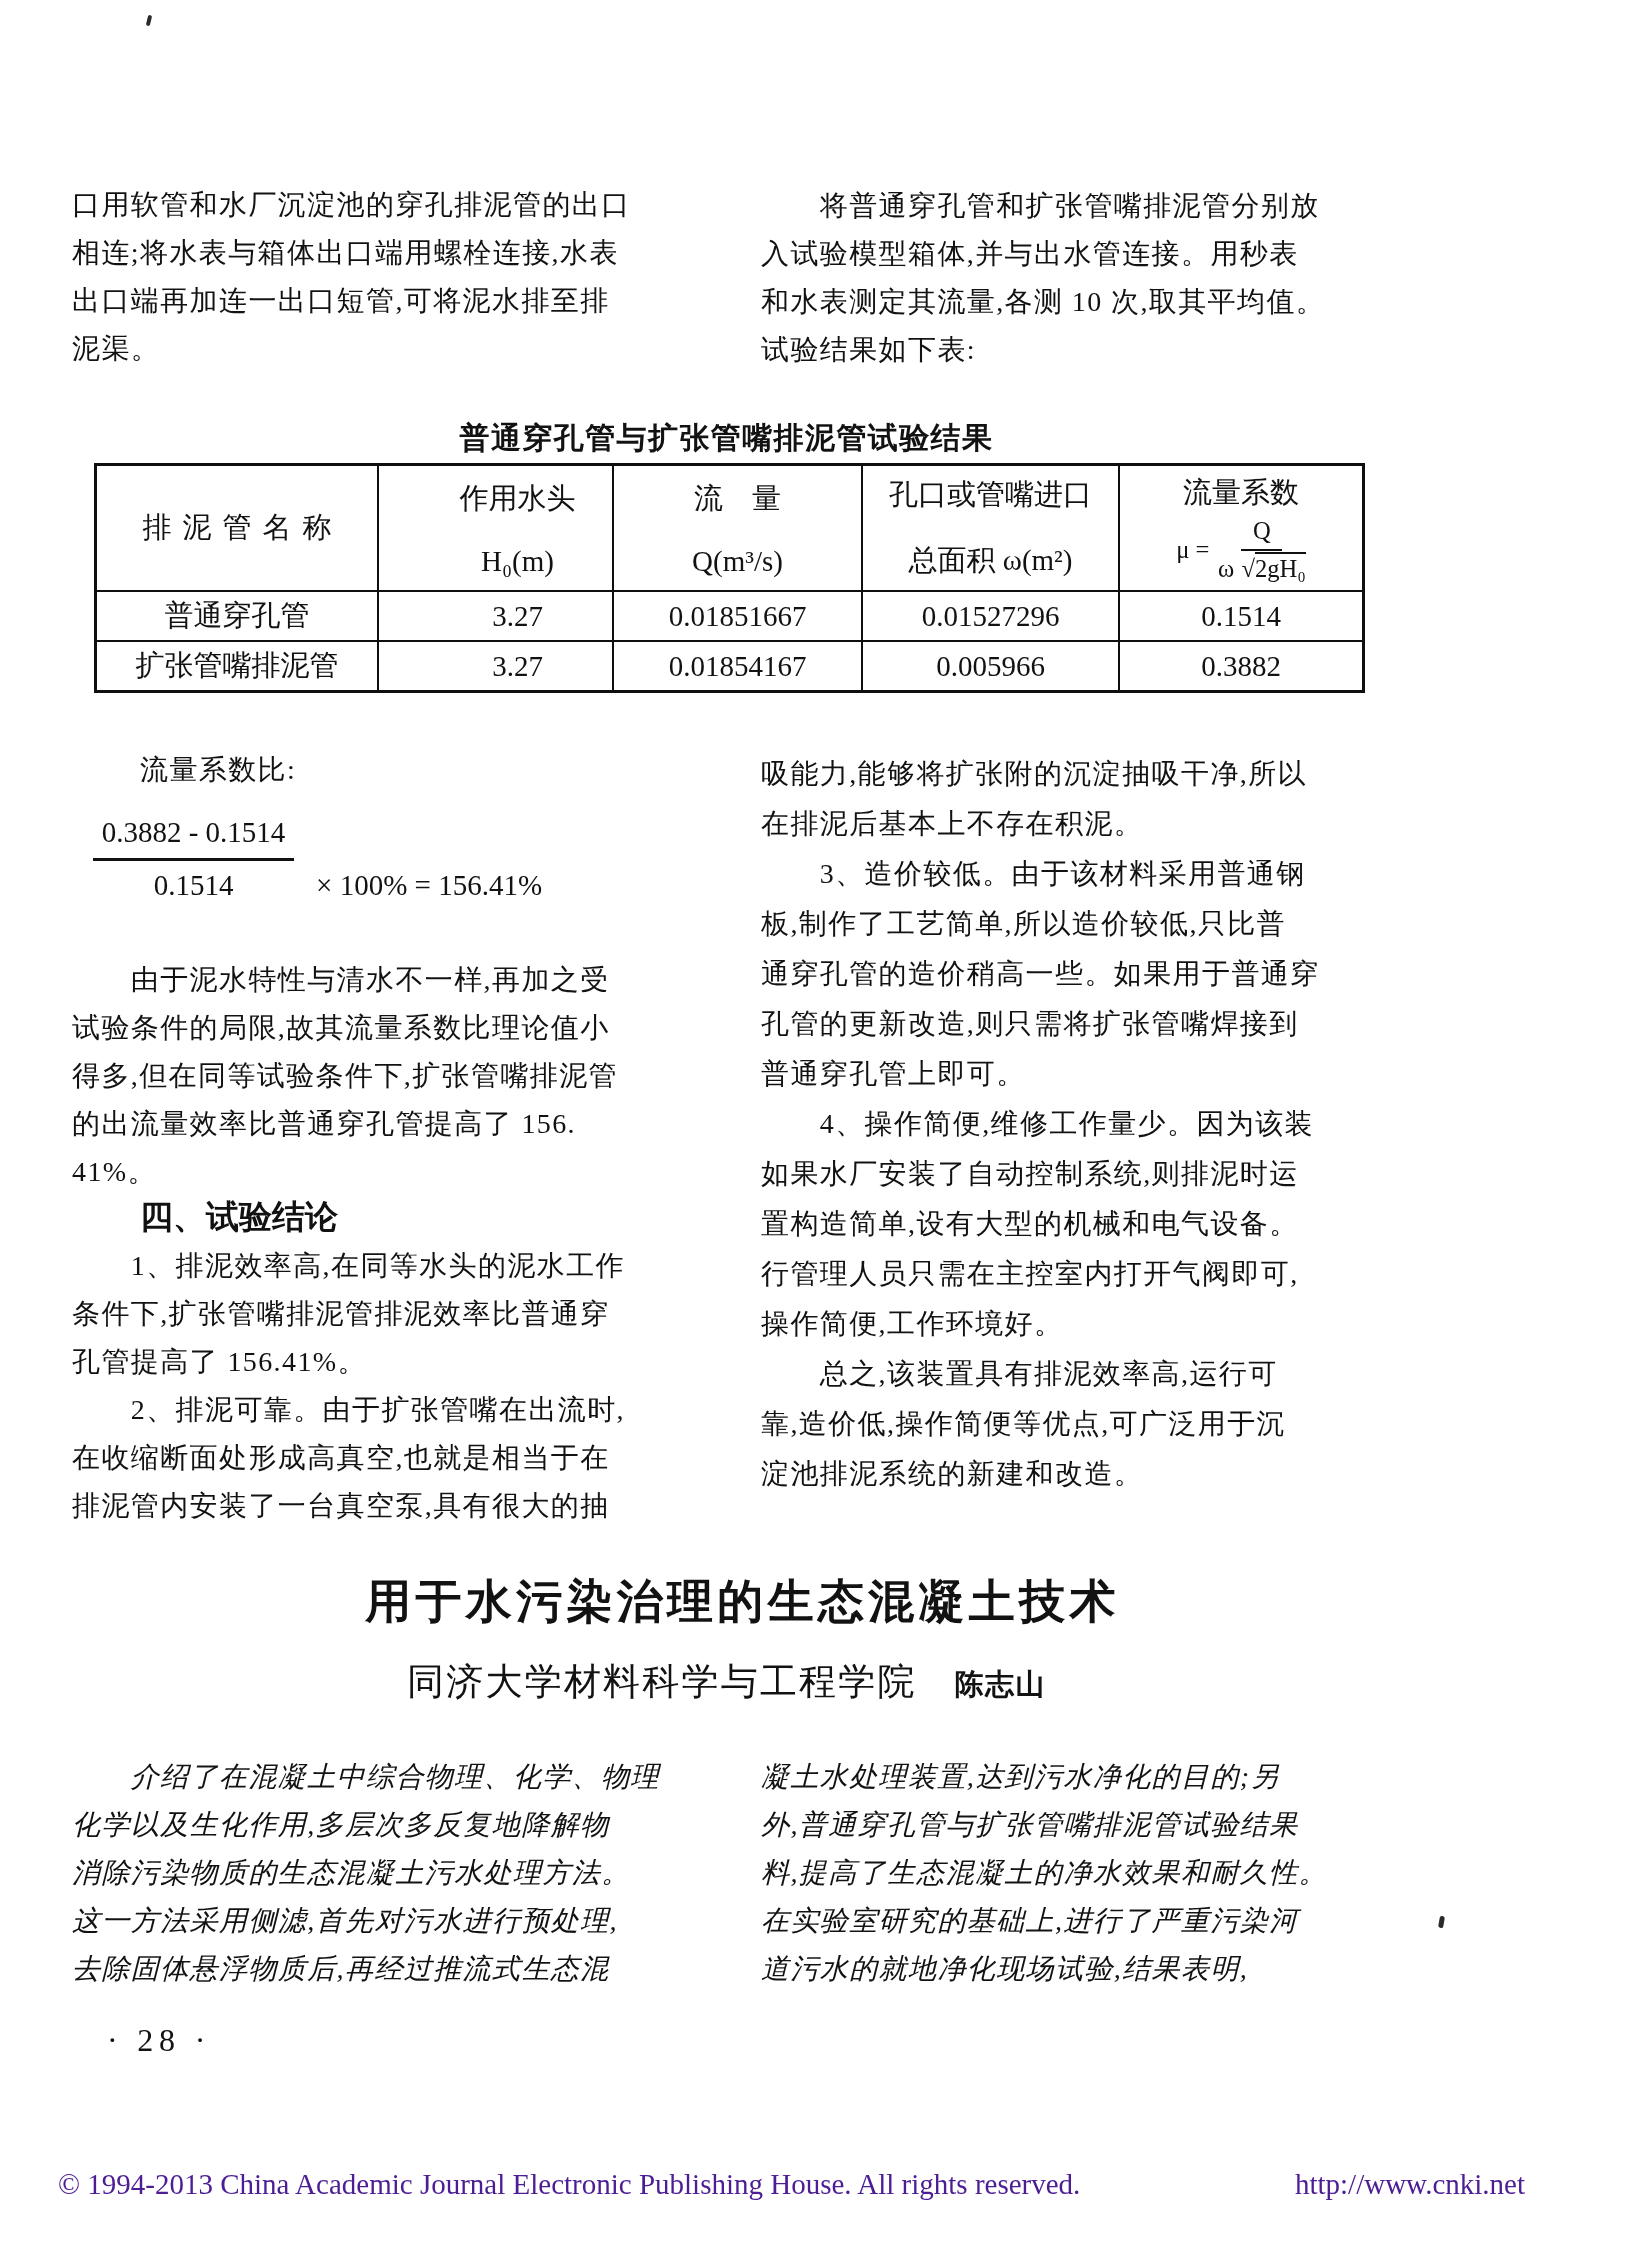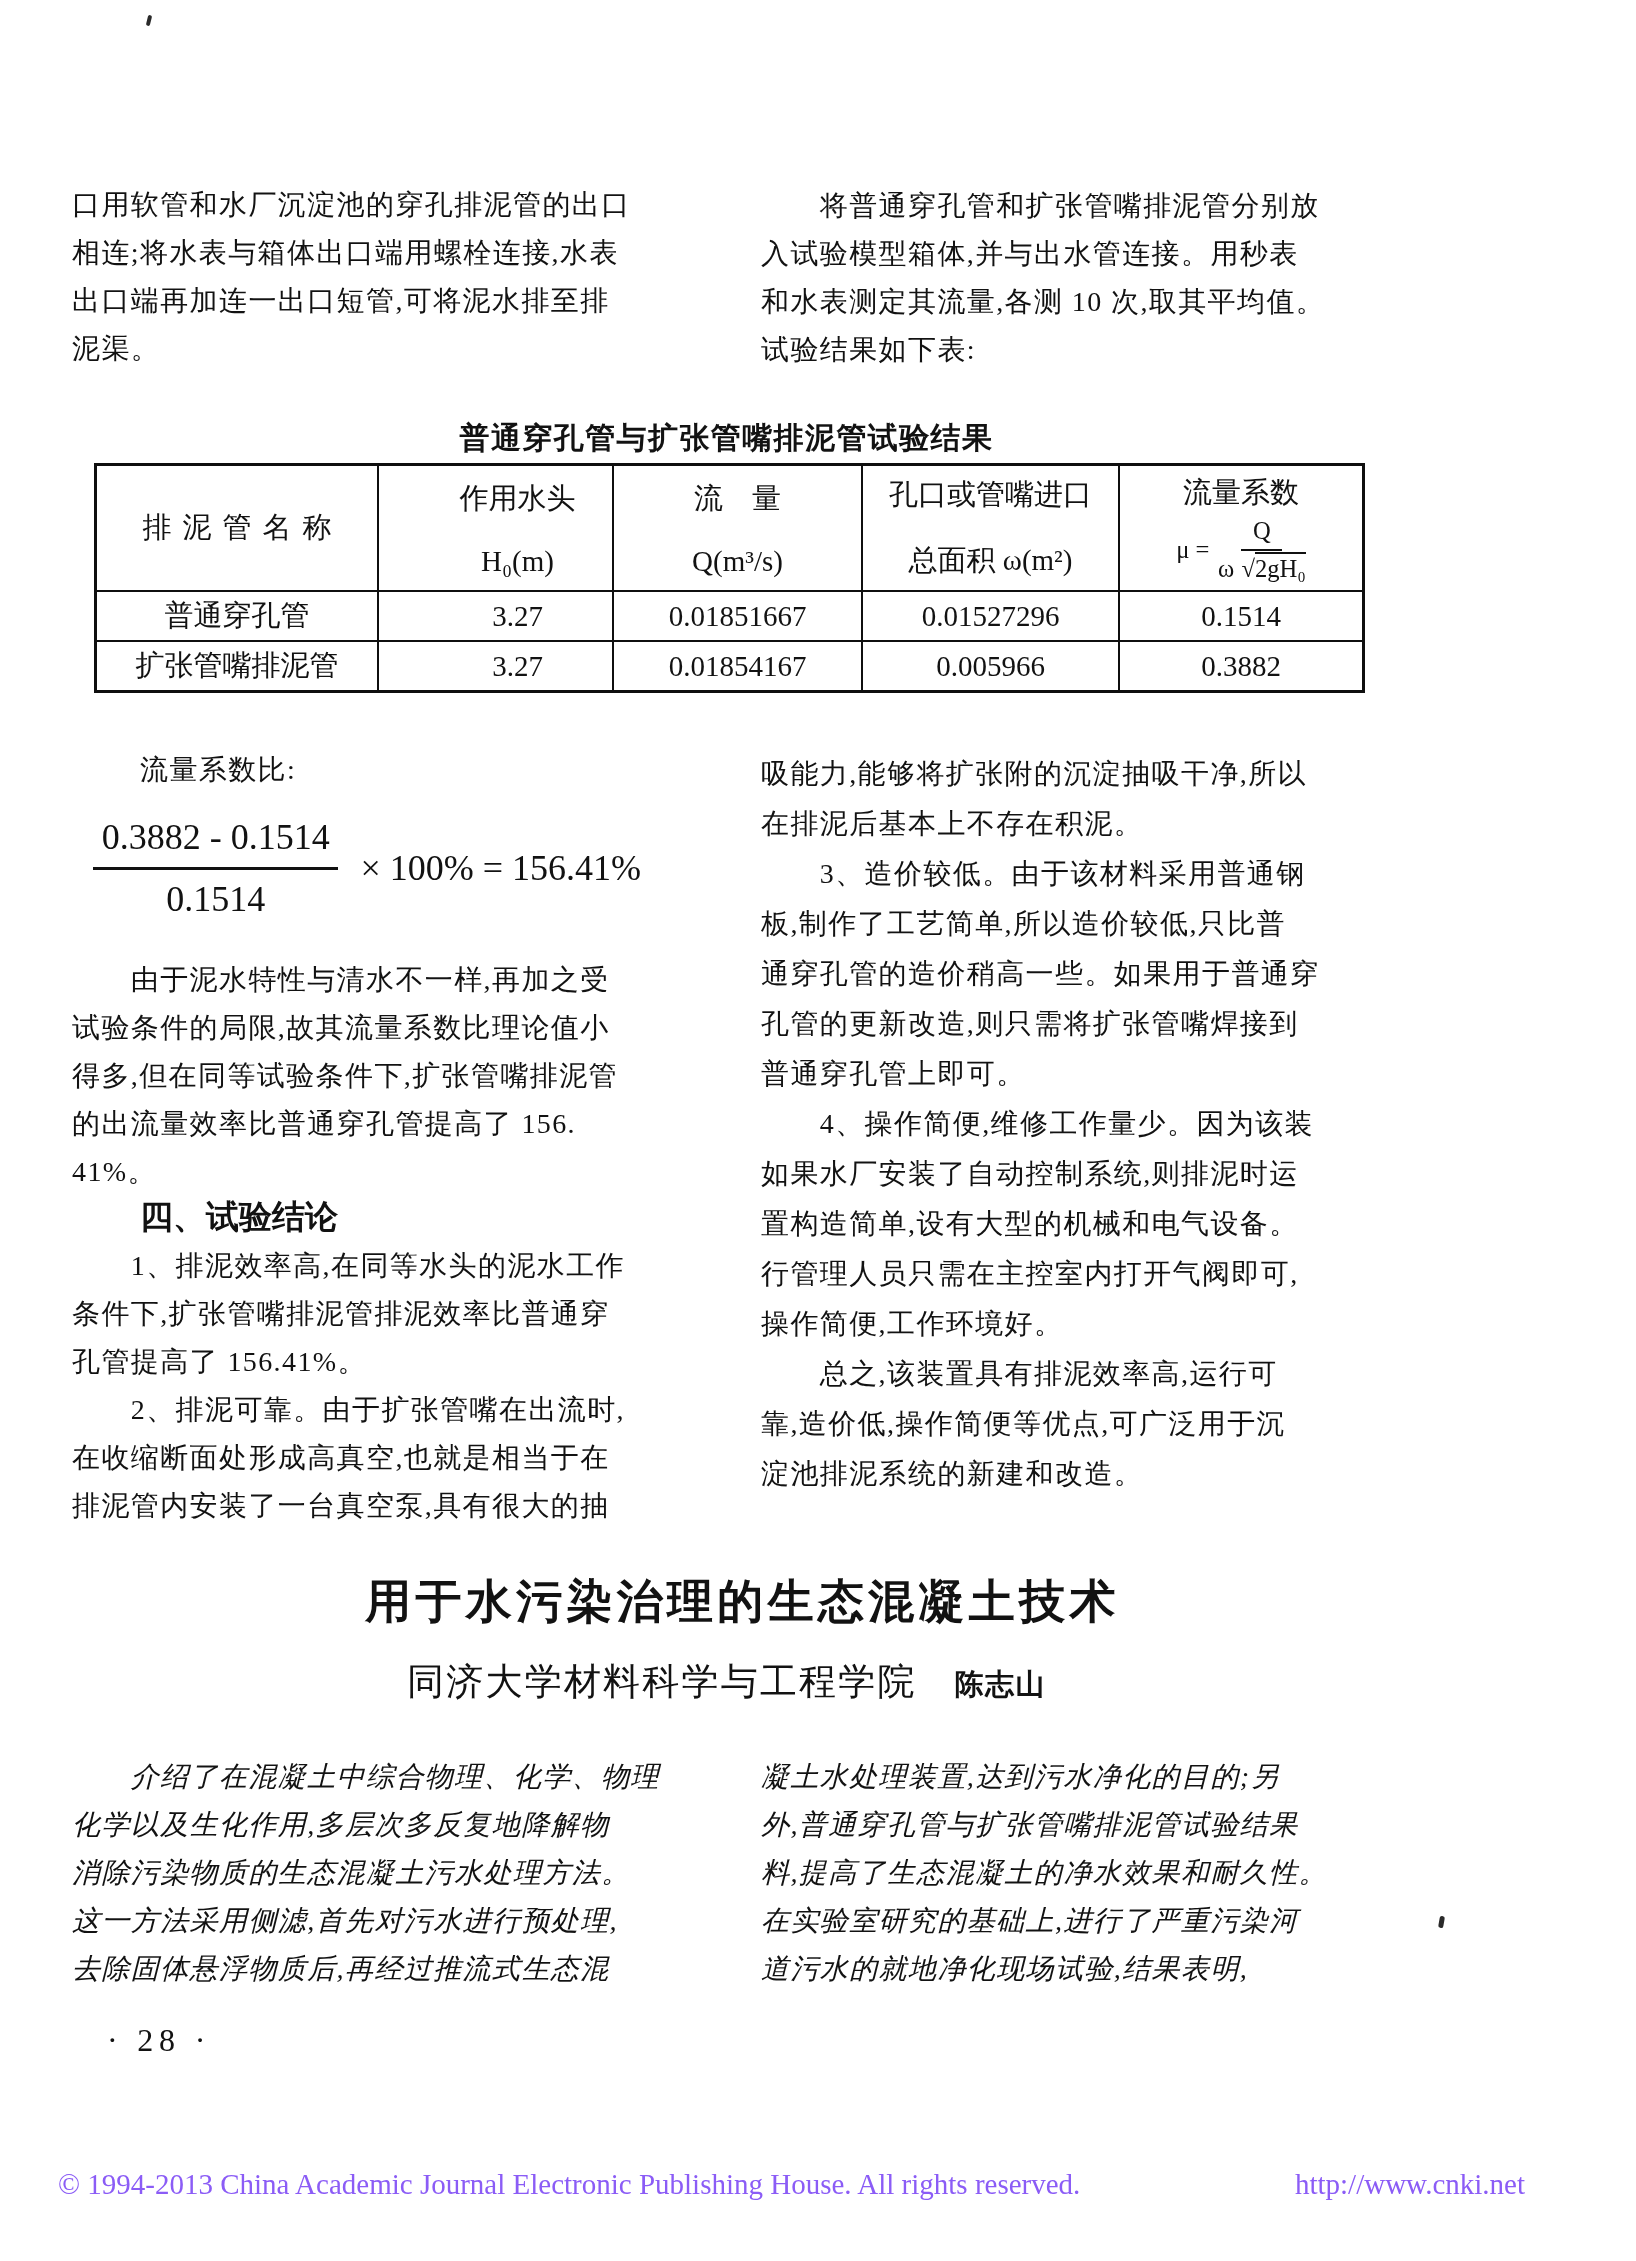--- a/index.html
+++ b/index.html
@@ -60,22 +60,22 @@
   .mu { display:flex; align-items:center; gap:8.7px; font-size:24.6px; }
   .frac { display:inline-flex; flex-direction:column; align-items:center; }
   .frac .num { padding:0 11.6px 3.6px; border-bottom:2.2px solid #111; }
   .frac .den { padding-top:3.6px; display:flex; align-items:flex-start; gap:7.2px; }
   .radicand { border-top:2.2px solid #111; padding-top:0.7px; }
 
   
   #ratio-label { left:72px; top:746px; }
   #ratio-formula {
     left:93px; top:816px;
-    display:flex; align-items:center; gap:22px;
-    font-size:36px;
+    display:flex; align-items:flex-end; gap:22px;
+    font-size:29px;
   }
   #ratio-formula .frac .num { padding:0 8.7px 8.7px; border-bottom:3.6px solid #111; }
   #ratio-formula .frac .den { padding-top:8.7px; border:none; }
 
   
   #a1-left-top  { left:72px; top:181px; }
   #a1-right-top { left:761px; top:182px; }
   #a1-left-p2   { left:72px; top:956px; }
   #a1-heading   { left:72px; top:1195px; }
   #a1-left-p3   { left:72px; top:1242px; }
@@ -97,21 +97,21 @@
   #a2-byline .author { font-size:29px; font-weight:bold; letter-spacing:1.4px; }
   #a2-left, #a2-right { font-style:italic; }
   #a2-left  { left:72px; top:1753px; }
   #a2-right { left:761px; top:1753px; }
 
   #pagenum { left:107px; top:2022px; font-size:32px; letter-spacing:5.8px; }
 
   #footer {
     left:58px; top:2168px; width:1467px;
     display:flex; justify-content:space-between; align-items:baseline;
-    font-size:29px; color:#8b5cf6; white-space:nowrap;
+    font-size:29px; color:#4c1d95; white-space:nowrap;
   }
 
   
   .artifact { background:#2a2a2a; border-radius:2.2px; }
   #spk1 { left:147px; top:14.5px;  width:4.3px;  height:11px; transform:rotate(14deg); }
   #spk2 { left:1439px; top:1916px; width:5px; height:12.3px; transform:rotate(10deg); }
 </style>
 </head>
 <body>
 

